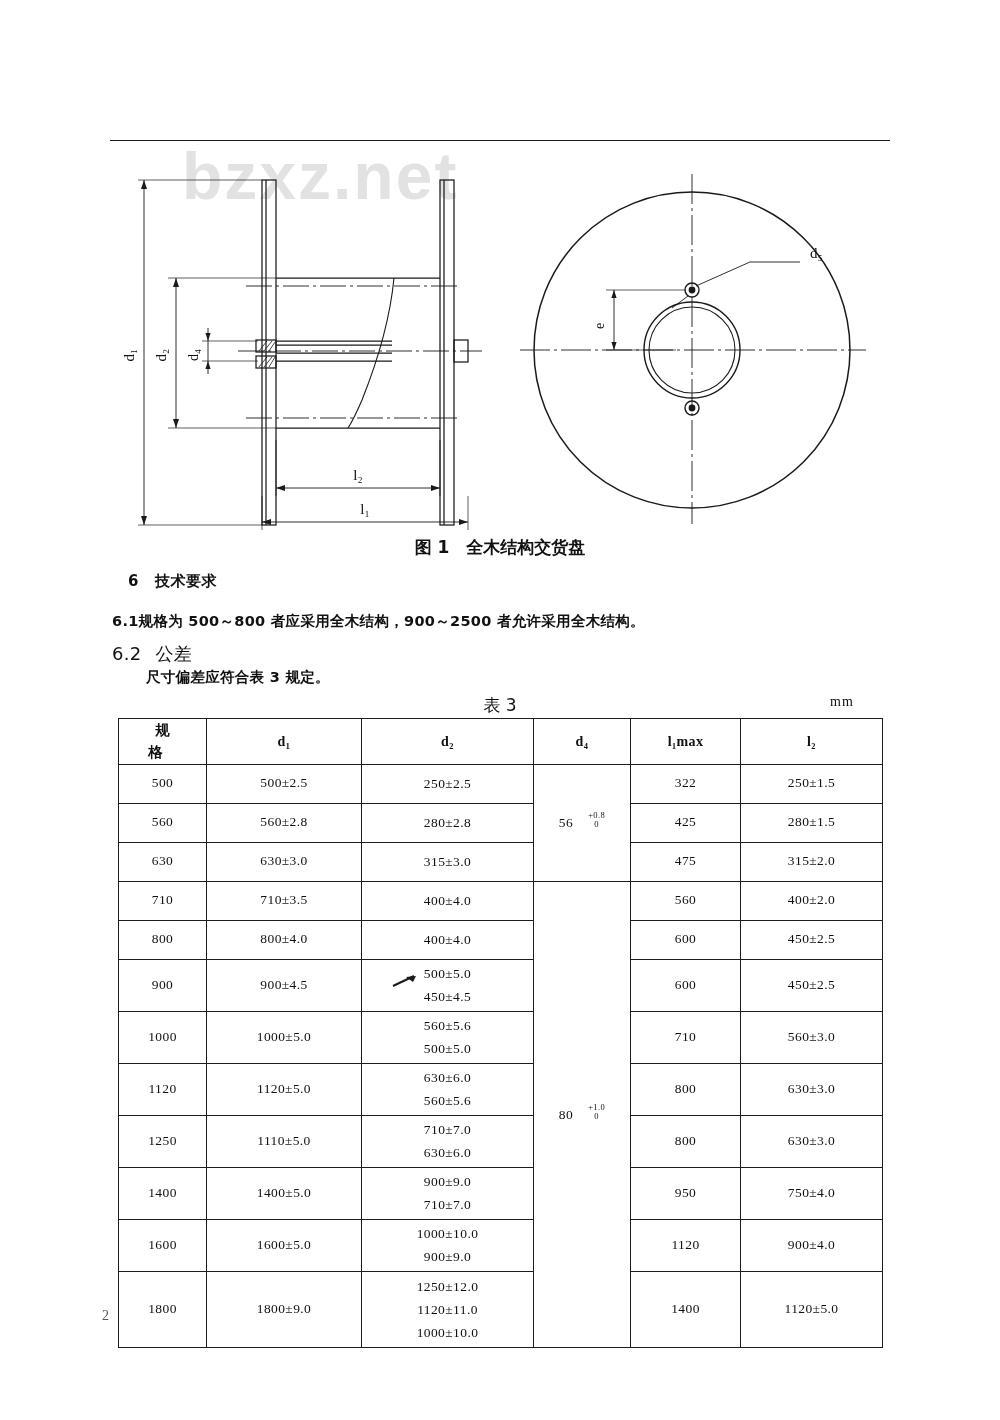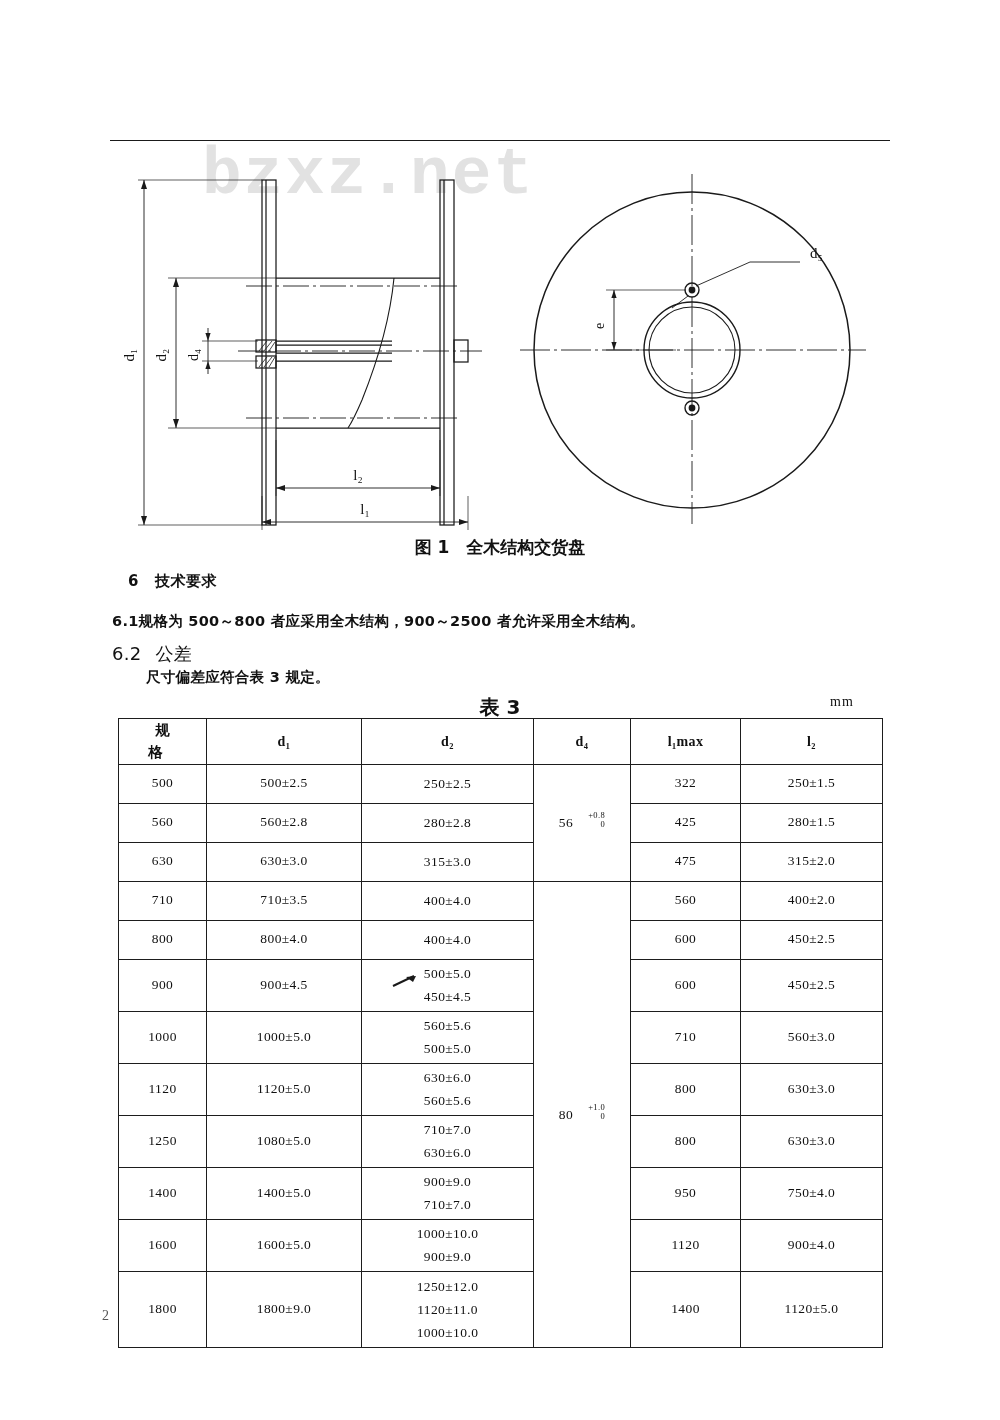--- a/index.html
+++ b/index.html
@@ -8,22 +8,22 @@
     background:#ffffff;
     font-family:"Liberation Serif","DejaVu Serif",serif;
     color:#111;
     position:relative;
     overflow:hidden;
   }
   .page{position:absolute;left:0;top:0;width:1000px;height:1420px;}
 
   
   .watermark{
-    position:absolute;left:202px;top:138px;
-    font-family:Liberation Mono, monospace;
+    position:absolute;left:182px;top:138px;
+    font-family:Liberation Sans, sans-serif;
     font-weight:bold;font-size:66px;letter-spacing:2px;
     color:#e2e2e2;
     user-select:none;
     z-index:5;
   }
 
   
   .hdr{
     position:absolute;left:110px;top:112px;width:780px;
     text-align:center;
@@ -55,21 +55,21 @@
   .sec-h .num{margin-right:16px;}
   .p61{left:112px;top:612px;font-size:14.5px;font-weight:bold;letter-spacing:.3px;}
   .p61 .num{}
   .p62{left:112px;top:642px;font-size:18px;font-weight:normal;letter-spacing:.3px;}
   .p62 .num{margin-right:14px;}
   .p63{left:146px;top:668px;font-size:14.5px;font-weight:bold;letter-spacing:.3px;}
 
   
   .tblcap{
     position:absolute;left:110px;top:694px;width:780px;
-    text-align:center;font-size:20px;font-weight:bold;
+    text-align:center;font-size:17px;font-weight:normal;
     font-family:"DejaVu Sans","Liberation Sans",sans-serif;
   }
   .unit{
     position:absolute;left:830px;top:694px;
     font-size:14px;
     font-family:"Liberation Serif","DejaVu Serif",serif;
     letter-spacing:1px;
   }
 
   
@@ -103,21 +103,21 @@
   .r1{height:39px;}
   .r2{height:52px;}
   .r3{height:76px;}
   td.stack div{line-height:1.72;}
   .tolr{display:inline-block;position:relative;}
   .tolr .frac{
     display:inline-block;
     font-size:8.5px;
     line-height:1.02;
     vertical-align:.05em;
-    text-align:right;
+    text-align:center;
     margin-left:15px;
   }
 
   
   .scanmark{
     position:absolute;left:392px;top:975px;
     width:26px;height:12px;z-index:9;pointer-events:none;
   }
 
   
@@ -349,21 +349,21 @@
             <td>1120±5.0</td>
             <td class="stack">
               <div>630±6.0</div>
               <div>560±5.6</div>
             </td>
             <td>800</td>
             <td>630±3.0</td>
           </tr>
           <tr class="r2">
             <td>1250</td>
-            <td>1080±5.0</td>
+            <td>1110±5.0</td>
             <td class="stack">
               <div>710±7.0</div>
               <div>630±6.0</div>
             </td>
             <td>800</td>
             <td>630±3.0</td>
           </tr>
           <tr class="r2">
             <td>1400</td>
             <td>1400±5.0</td>

